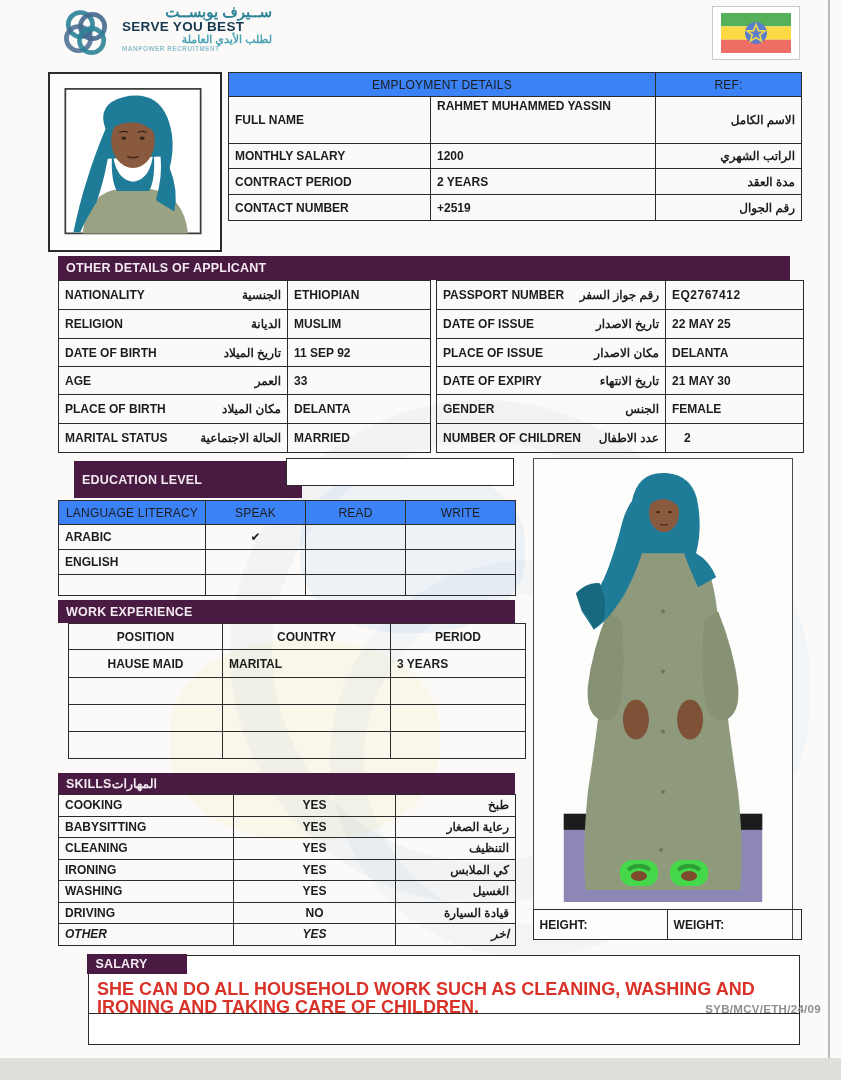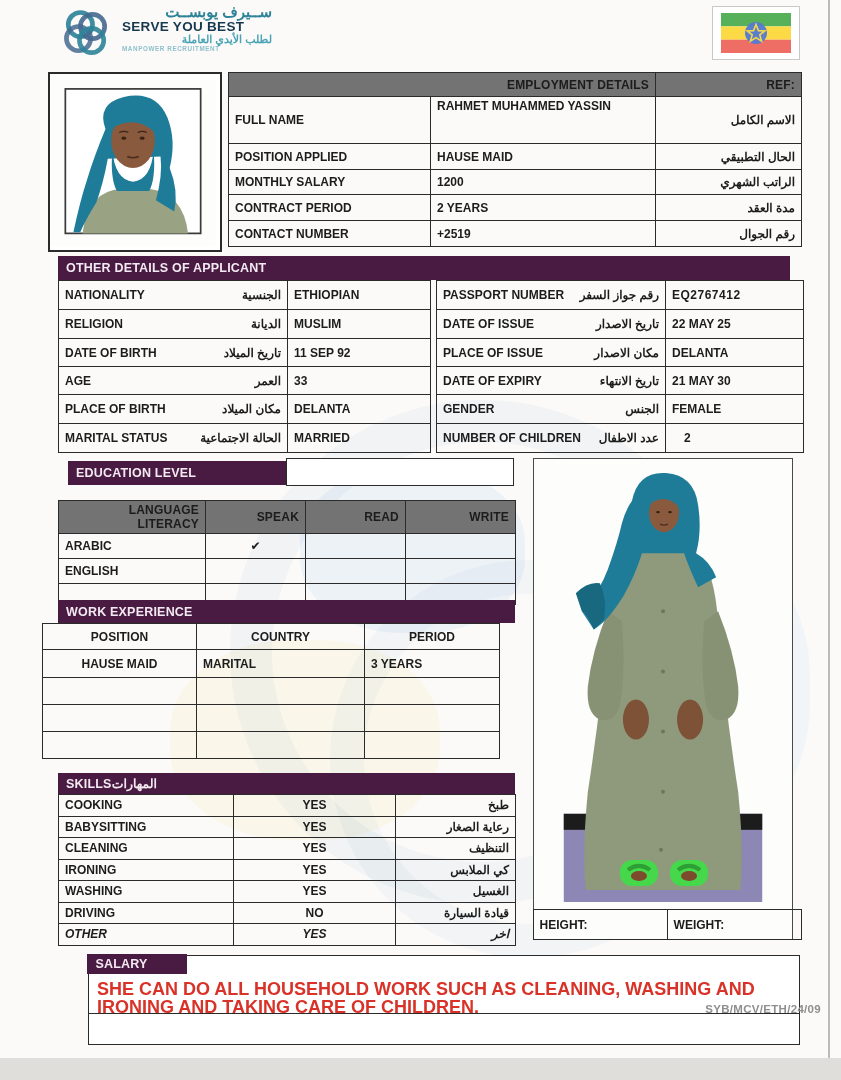--- a/index.html
+++ b/index.html
@@ -7,21 +7,21 @@
   .abs{position:absolute;}
   
   .edge-line{position:absolute;left:828px;top:0;width:2px;height:1058px;background:#9a9a9a;opacity:.65;}
   .bottom-strip{position:absolute;left:0;bottom:0;width:100%;height:22px;background:#e0dedb;}
   .blob{position:absolute;border-radius:45%;pointer-events:none;}
   
   .pbar{background:#491b42;color:#f3e9f1;font-weight:bold;font-size:12.5px;display:flex;align-items:center;padding:0 8px;box-sizing:border-box;letter-spacing:.2px;}
   
   table.t{border-collapse:collapse;table-layout:fixed;}
   table.t td,table.t th{border:1.6px solid #2b2b2b;padding:2px 6px;box-sizing:border-box;font-size:12px;color:#1c1c1c;overflow:hidden;}
-  th.ph{background:#737373;color:#f3e9f1;text-align:right;font-size:12.5px;font-weight:bold;letter-spacing:.2px;}
+  th.ph{background:#3b82f6;color:#f3e9f1;text-align:center;font-size:12.5px;font-weight:normal;letter-spacing:.2px;}
   td.lbl{font-weight:bold;font-size:12px;}
   td.val{color:#d93228;font-weight:bold;font-size:13px;}
   td.ar{font-weight:bold;font-size:12px;text-align:right;}
   .lblcell{display:flex;justify-content:space-between;align-items:center;font-weight:bold;}
   .lblcell .ar-in{font-size:12px;}
   td.center{text-align:center;}
   .big-red{font-size:16px;letter-spacing:.5px;}
   
   #photo-box{border:2px solid #2b2b2b;background:#fff;}
   #body-panel{border:1.4px solid #4a4a4a;background:#fdfdfc;}
@@ -105,25 +105,20 @@
     <tbody>
         <tr style="height:24px;">
       <th class="ph" colspan="2">EMPLOYMENT DETAILS</th>
       <th class="ph">REF:</th>
     </tr>
     <tr style="height:47px;">
       <td class="lbl">FULL NAME</td>
       <td class="val" style="vertical-align:top;">RAHMET MUHAMMED YASSIN</td>
       <td class="ar" dir="rtl">الاسم الكامل</td>
     </tr>
-    <tr style="height:26px;">
-      <td class="lbl">POSITION APPLIED</td>
-      <td class="val">HAUSE MAID</td>
-      <td class="ar" dir="rtl">الحال التطبيقي</td>
-    </tr>
     <tr style="height:25px;">
       <td class="lbl">MONTHLY SALARY</td>
       <td class="val">1200</td>
       <td class="ar" dir="rtl">الراتب الشهري</td>
     </tr>
     <tr style="height:26px;">
       <td class="lbl">CONTRACT PERIOD</td>
       <td class="val">2 YEARS</td>
       <td class="ar" dir="rtl">مدة العقد</td>
     </tr>
@@ -256,21 +251,21 @@
             <div class="lblcell">
               <span>NUMBER OF CHILDREN</span>
               <span class="ar-in" dir="rtl">عدد الاطفال</span>
             </div>
           </td>
           <td class="val" style="padding-left:18px;">2</td>
         </tr>
   </tbody>
     </table>
 
-  <div class="pbar abs" style="left:68px;top:461px;width:228px;height:24px;padding-left:8px;">EDUCATION LEVEL</div>
+  <div class="pbar abs" style="left:74px;top:461px;width:228px;height:37px;padding-left:8px;">EDUCATION LEVEL</div>
   <div class="abs" style="left:286px;top:458px;width:228px;height:28px;border:1.8px solid #2b2b2b;background:#fff;box-sizing:border-box;"></div>
 
   <table class="t abs" style="left:58px;top:500px;width:457px;">
     <colgroup>
         <col style="width:147px">
         <col style="width:100px">
         <col style="width:100px">
         <col style="width:110px">
       </colgroup>
     <tbody>
@@ -349,21 +344,21 @@
       <tbody>
           <tr style="height:30px;">
         <td class="lbl">HEIGHT:</td>
         <td class="lbl">WEIGHT:</td>
       </tr>
     </tbody>
       </table>
   </div>
 
   <div class="pbar abs" style="left:58px;top:600px;width:457px;height:23px;">WORK EXPERIENCE</div>
-  <table class="t abs" style="left:42px;top:623px;width:457px;">
+  <table class="t abs" style="left:68px;top:623px;width:457px;">
     <colgroup>
         <col style="width:154px">
         <col style="width:168px">
         <col style="width:135px">
       </colgroup>
     <tbody>
         <tr style="height:26px;">
       <td class="lbl center">POSITION</td>
       <td class="lbl center">COUNTRY</td>
       <td class="lbl center">PERIOD</td>

